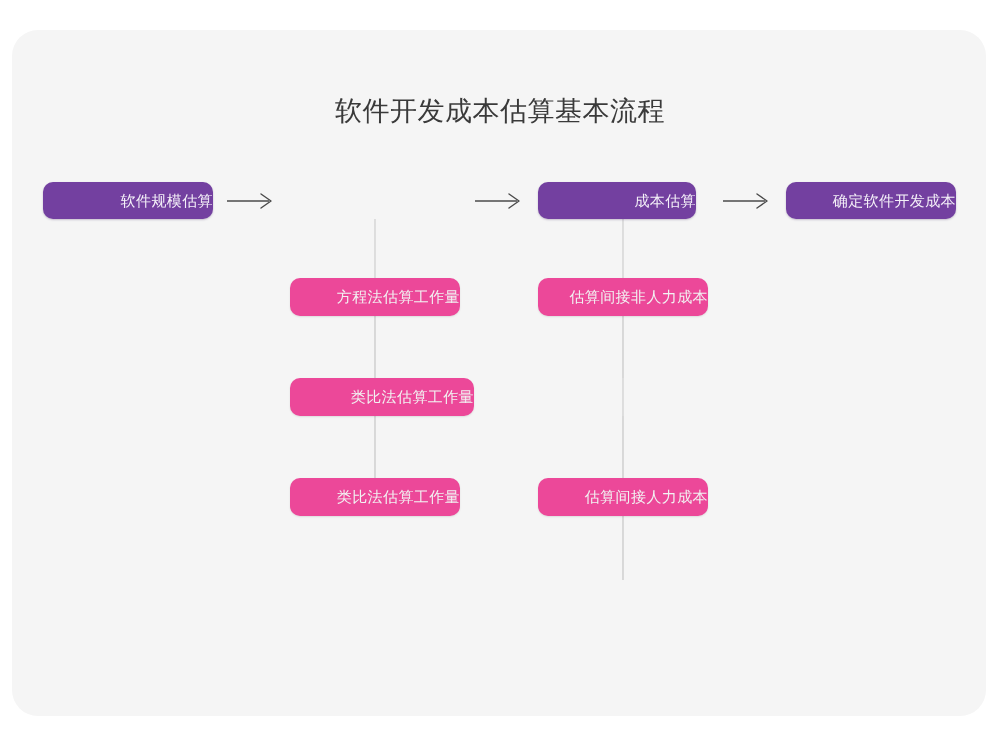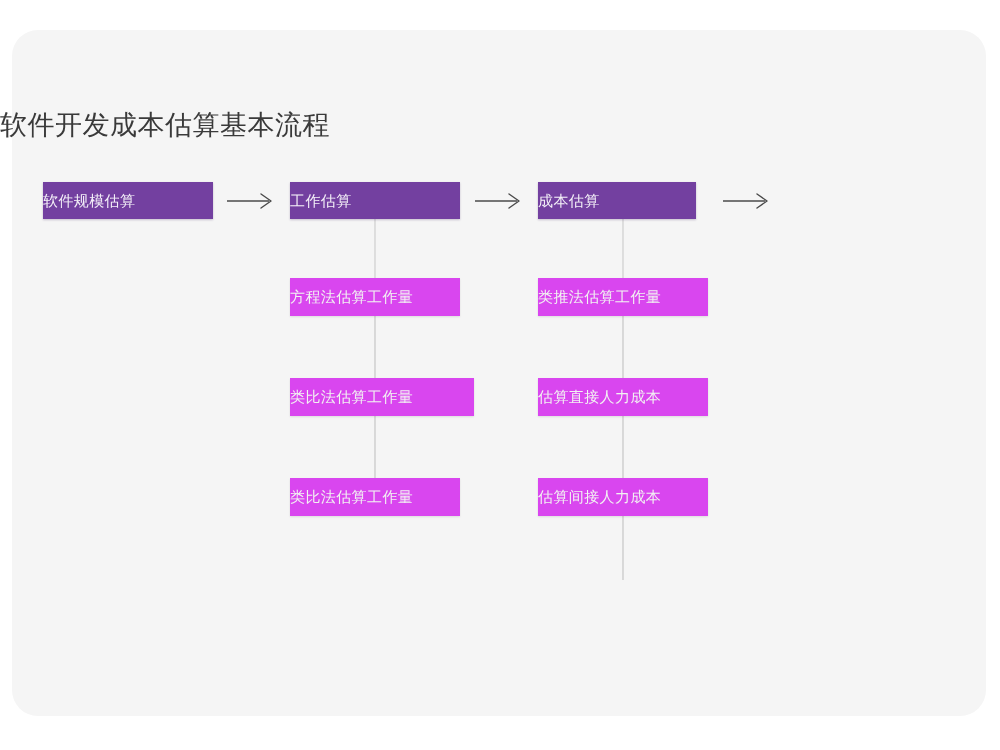--- a/index.html
+++ b/index.html
@@ -46,52 +46,52 @@
     left: 0;
     top: 0;
     width: 1000px;
     height: 750px;
     pointer-events: none;
   }
 
   .title {
     position: absolute;
     left: 0;
-    top: 106px;
+    top: 92px;
     width: 1000px;
-    text-align: left;
+    text-align: center;
     font-size: 27px;
     line-height: 38px;
     color: #3a3a3a;
     letter-spacing: 0.5px;
     white-space: nowrap;
   }
 
   .node {
     position: absolute;
     box-sizing: border-box;
     display: flex;
     align-items: center;
-    justify-content: flex-start;
-    border-radius: 0;
+    justify-content: flex-end;
+    border-radius: 10px;
     font-size: 15px;
     line-height: 18px;
     white-space: nowrap;
     letter-spacing: 0.4px;
   }
 
   .node.primary {
     background: #7340a0;
     color: #f4f0f8;
     height: 37px;
     box-shadow: 0 1px 2px rgba(60, 30, 90, 0.25);
   }
 
   .node.secondary {
-    background: #d946ef;
+    background: #ec4899;
     color: #f2f2f2;
     height: 38px;
     box-shadow: 0 1px 2px rgba(0, 0, 0, 0.10);
   }
 
   .arrow {
     position: absolute;
     height: 22px;
   }
 </style>
@@ -122,57 +122,54 @@
       <span>软件规模估算</span>
     </div>
 
     <div class="arrow" style="left:227px; top:190px; width:48px;">
       <svg width="48" height="22" viewBox="0 0 48 22">
         <line x1="0" y1="11" x2="42" y2="11" stroke="#4a4a4a" stroke-width="1.4"></line>
         <polyline points="34,4 44,11 34,18" fill="none" stroke="#4a4a4a" stroke-width="1.4" stroke-linecap="round" stroke-linejoin="round"></polyline>
       </svg>
     </div>
 
-    <div class="node primary" style="left:290px; top:182px; width:170px;">
-      <span>工作估算</span>
-    </div>
 
     <div class="arrow" style="left:475px; top:190px; width:48px;">
       <svg width="48" height="22" viewBox="0 0 48 22">
         <line x1="0" y1="11" x2="42" y2="11" stroke="#4a4a4a" stroke-width="1.4"></line>
         <polyline points="34,4 44,11 34,18" fill="none" stroke="#4a4a4a" stroke-width="1.4" stroke-linecap="round" stroke-linejoin="round"></polyline>
       </svg>
     </div>
 
     <div class="node primary" style="left:538px; top:182px; width:158px;">
       <span>成本估算</span>
     </div>
 
     <div class="arrow" style="left:723px; top:190px; width:48px;">
       <svg width="48" height="22" viewBox="0 0 48 22">
         <line x1="0" y1="11" x2="42" y2="11" stroke="#4a4a4a" stroke-width="1.4"></line>
         <polyline points="34,4 44,11 34,18" fill="none" stroke="#4a4a4a" stroke-width="1.4" stroke-linecap="round" stroke-linejoin="round"></polyline>
       </svg>
     </div>
 
+    <div class="node primary" style="left:786px; top:182px; width:170px;">
+      <span>确定软件开发成本</span>
+    </div>
 
     <div class="node secondary" style="left:290px; top:278px; width:170px;">
       <span>方程法估算工作量</span>
     </div>
     <div class="node secondary" style="left:290px; top:378px; width:184px;">
       <span>类比法估算工作量</span>
     </div>
     <div class="node secondary" style="left:290px; top:478px; width:170px;">
       <span>类比法估算工作量</span>
     </div>
 
     <div class="node secondary" style="left:538px; top:278px; width:170px;">
-      <span>类推法估算工作量</span>
-    </div>
-    <div class="node secondary" style="left:538px; top:378px; width:170px;">
-      <span>估算直接人力成本</span>
+      <span>估算间接非人力成本</span>
     </div>
     <div class="node secondary" style="left:538px; top:478px; width:170px;">
       <span>估算间接人力成本</span>
     </div>
 
   </div>
 </div>
 
 </body></html>

